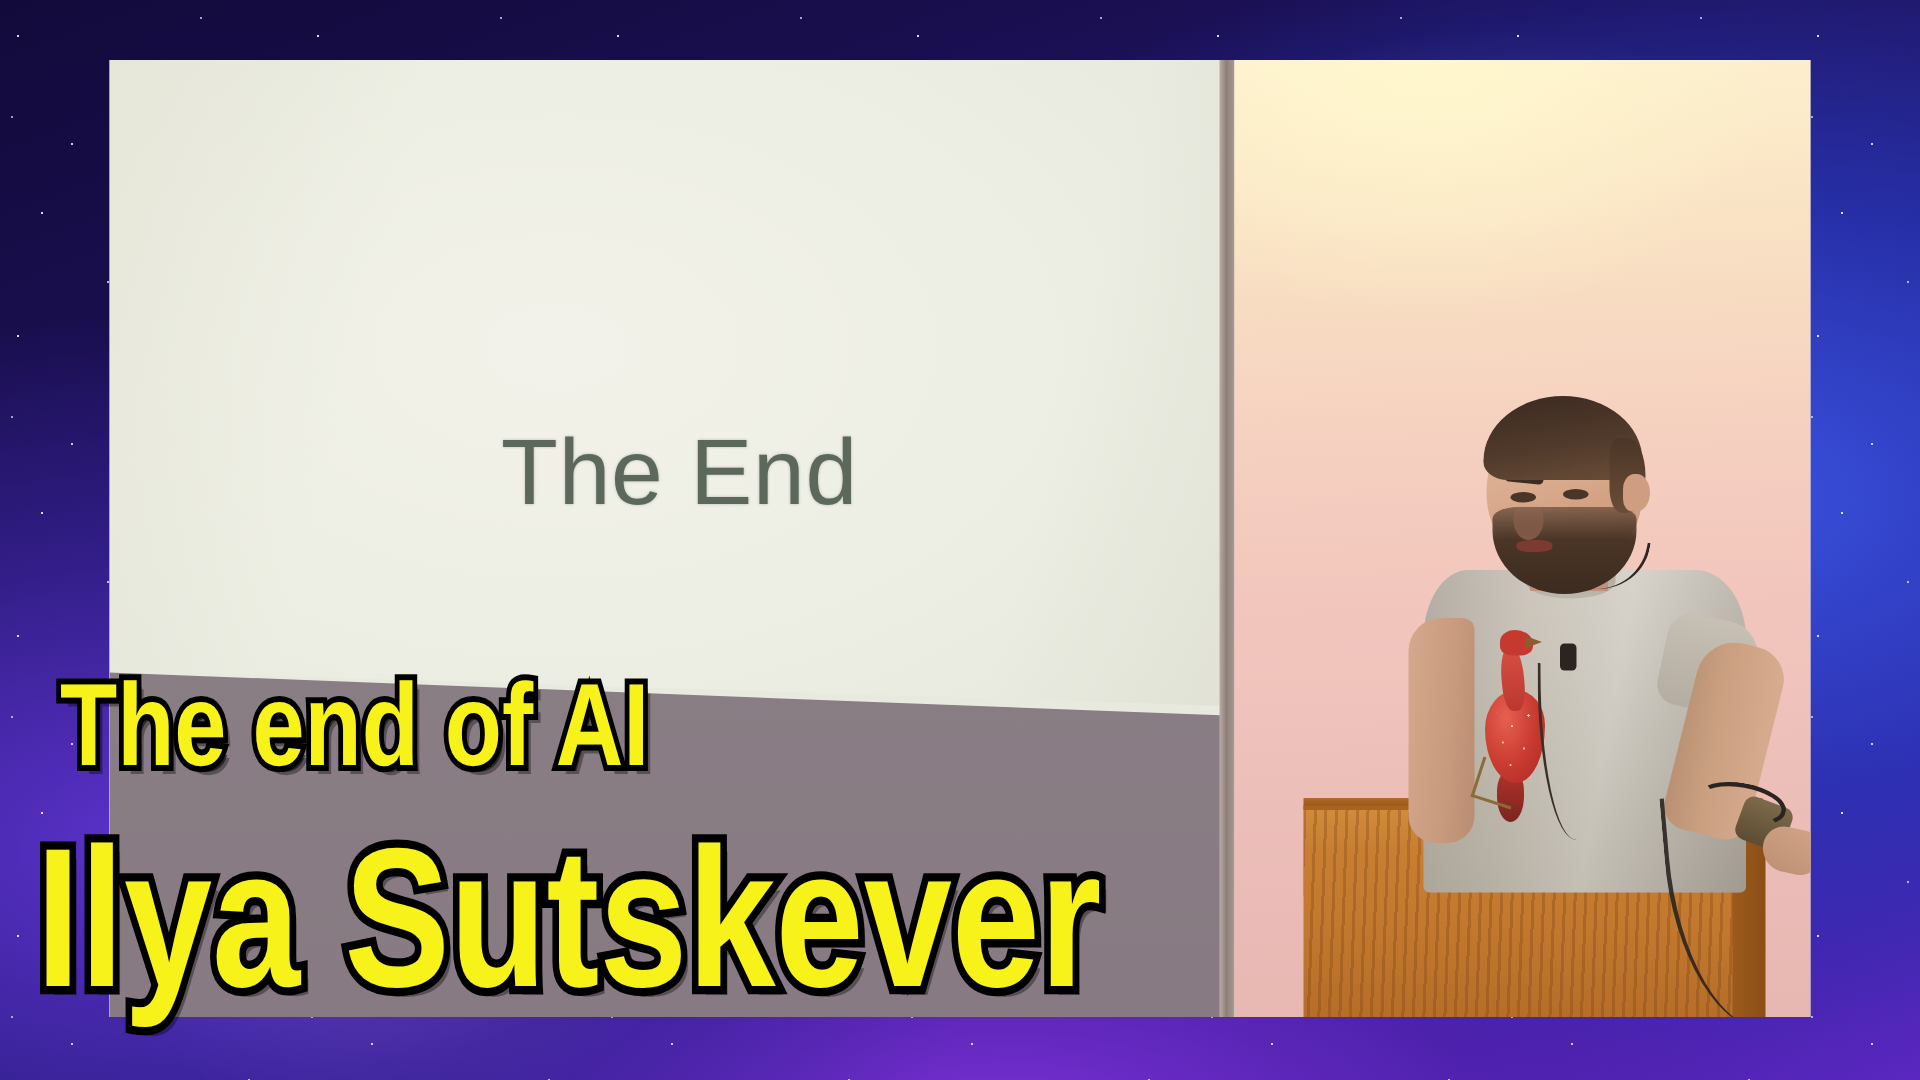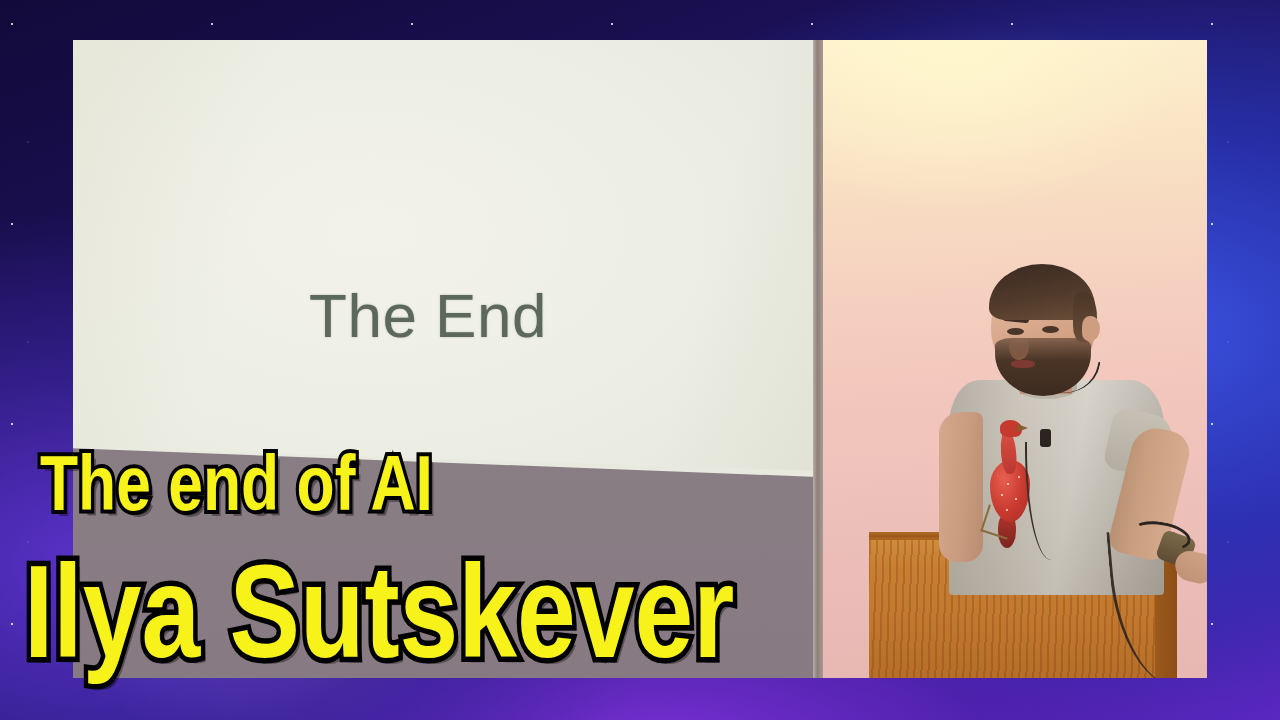--- a/index.html
+++ b/index.html
@@ -108,20 +108,21 @@
     left: 0;
     top: 240px;
     width: 710px;
     text-align: center;
     font-family: "Liberation Sans", sans-serif;
     font-size: 62px;
     font-weight: 400;
     letter-spacing: 0.5px;
     color: #5d685d;
     text-shadow: 0 0 2px rgba(110,120,110,.45);
+    padding-left: 25px;
   }
 
   
   .wall-column {
     position: absolute;
     left: 740px; top: 0;
     width: 10px; height: 100%;
     background: linear-gradient(90deg, #b9aca6 0%, #8e8078 45%, #a79a92 100%);
   }
 

